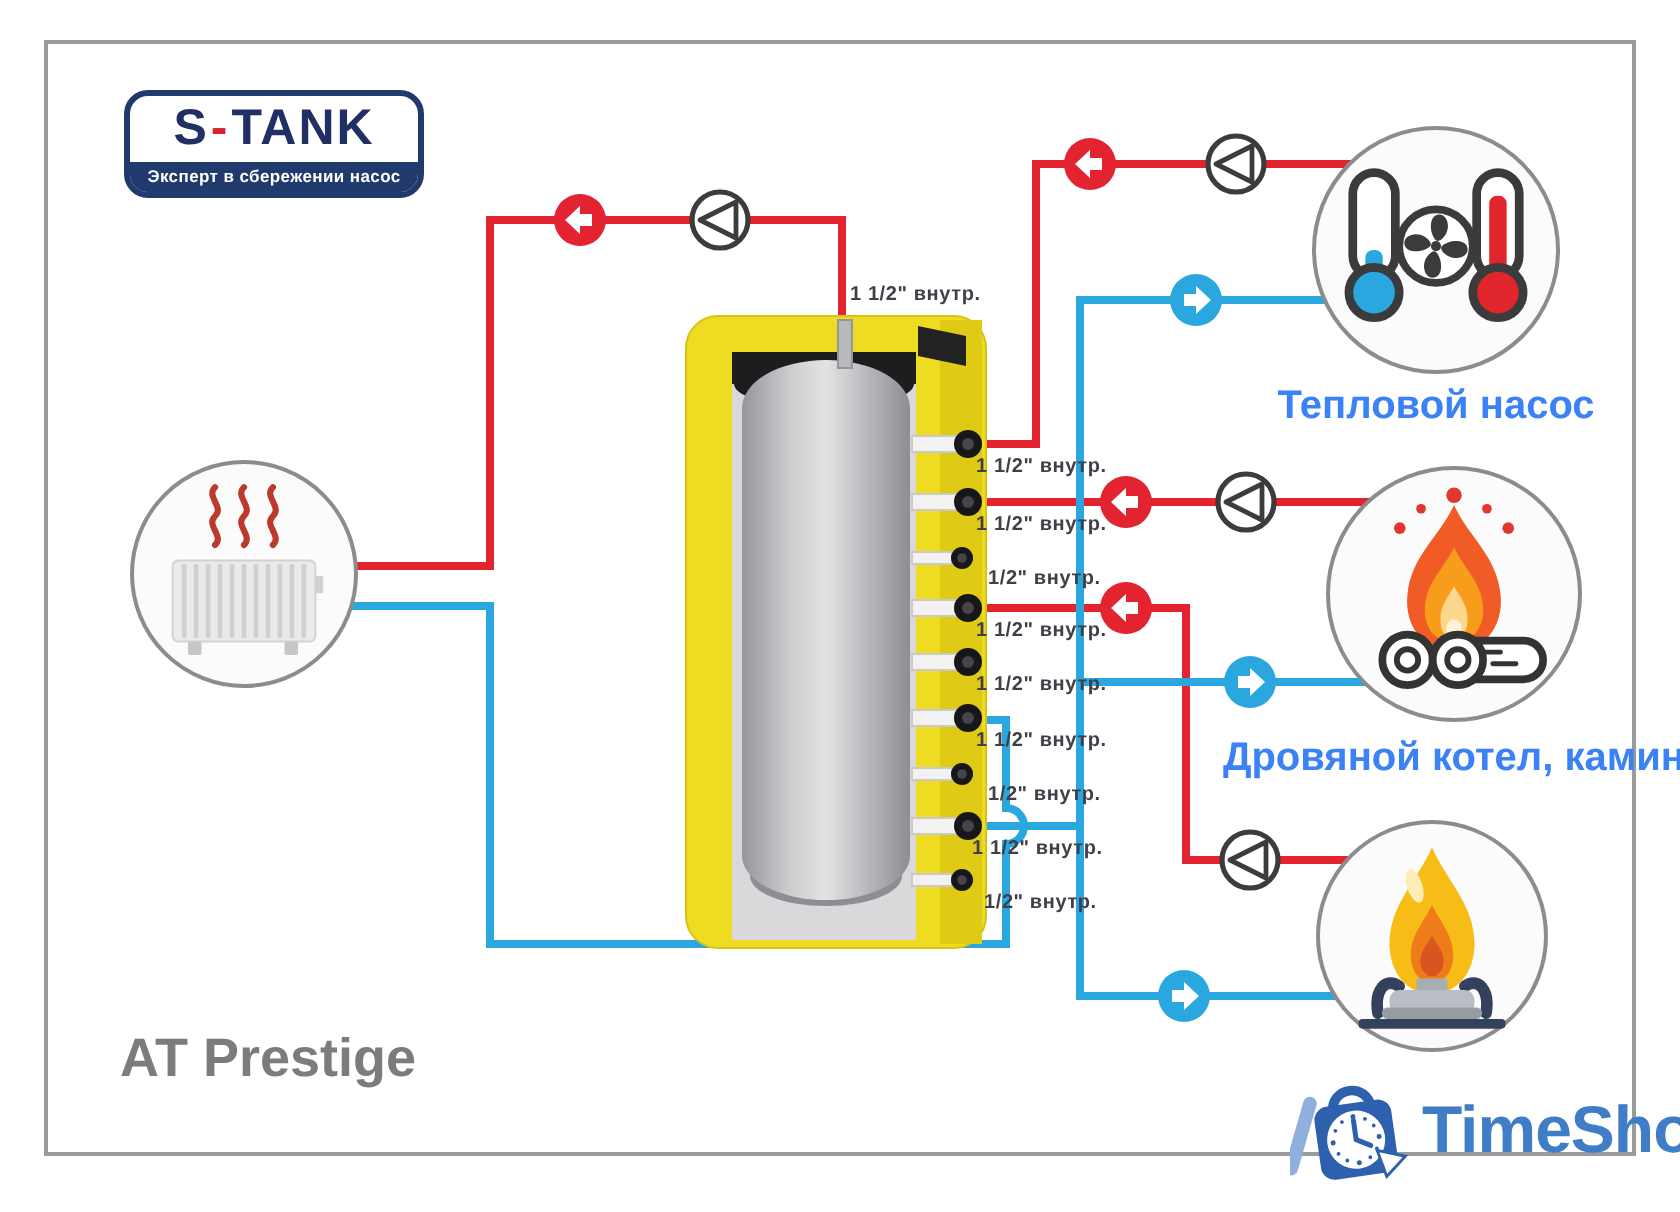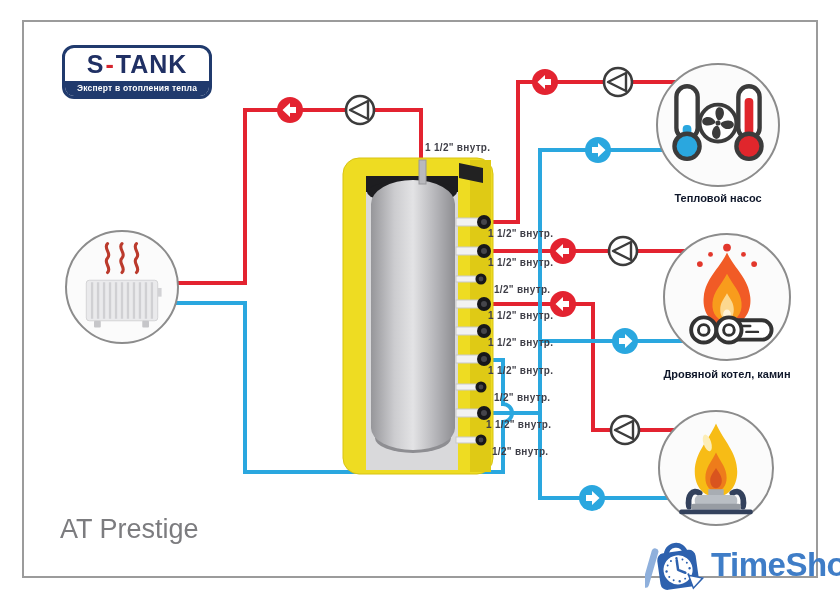--- a/index.html
+++ b/index.html
@@ -8,31 +8,31 @@
   .frame{position:absolute;left:22px;top:20px;width:796px;height:558px;
          border:2px solid #9b9b9b;box-sizing:border-box;}
   .pipes{position:absolute;left:0;top:0;}
   
   .circle{position:absolute;border:2px solid #8c8c8c;border-radius:50%;background:#fbfbfb;
           box-sizing:border-box;display:flex;align-items:center;justify-content:center;}
   .c-heating{left:65px;top:230px;width:114px;height:114px;}
   .c-heatpump{left:656px;top:63px;width:124px;height:124px;}
   .c-wood{left:663px;top:233px;width:128px;height:128px;}
   .c-gas{left:658px;top:410px;width:116px;height:116px;}
-  .dev-label{position:absolute;font-weight:700;font-size:11px;color:#0f172a;text-align:center;white-space:nowrap;}
+  .dev-label{position:absolute;font-weight:700;font-size:20px;color:#3b82f6;text-align:center;white-space:nowrap;}
   .port-label{position:absolute;font-weight:700;font-size:10px;color:#3f3f48;letter-spacing:.3px;white-space:nowrap;}
   
   .logo{position:absolute;left:62px;top:45px;width:150px;height:54px;border:3px solid #203a6d;
         border-radius:12px;background:#fff;box-sizing:border-box;overflow:hidden;}
   .logo-word{height:33px;display:flex;align-items:center;justify-content:center;
              font-weight:800;font-size:25px;letter-spacing:1px;color:#203064;}
   .logo-word .dash{color:#d6252e;margin:0 1px;}
   .logo-bar{position:absolute;left:0;right:0;bottom:0;height:15px;background:#203a6d;color:#fff;
             font-size:8.5px;font-weight:700;text-align:center;line-height:15px;letter-spacing:.2px;}
-  .product-title{position:absolute;left:60px;top:514px;font-weight:400;font-size:27px;color:#7c7c7f;}
+  .product-title{position:absolute;left:60px;top:514px;font-weight:700;font-size:27px;color:#7c7c7f;}
   
   .watermark{position:absolute;left:645px;top:534px;display:flex;align-items:center;gap:4px;}
   .watermark .wm-text{font-weight:700;font-size:33px;color:#3f7dc7;letter-spacing:-0.5px;}
 </style>
 </head>
 <body>
 
 <div class="stage">
 
   <div class="frame"></div>
@@ -241,21 +241,21 @@
       <rect x="20" y="101" width="76" height="5" rx="2" fill="#33415c"></rect>
     </svg>
   </div>
 
   <div class="logo">
     <div class="logo-word">
         <span>S</span>
         <span class="dash">-</span>
         <span>TANK</span>
       </div>
-    <div class="logo-bar">Эксперт в отопления тепла</div>
+    <div class="logo-bar">Эксперт в сбережении насос</div>
   </div>
 
   <div class="product-title">AT Prestige</div>
 
   <div class="watermark">
     <svg width="62" height="62" viewBox="0 0 64 64">
       <rect x="2" y="14" width="7" height="42" rx="3.5" fill="#8fb0dc" transform="rotate(16 5 35)"></rect>
       <g transform="rotate(-8 34 36)">
         <path d="M 24,22 C 24,8 44,8 44,22" stroke="#2d61ae" stroke-width="5" fill="none"></path>
         <rect x="14" y="18" width="40" height="38" rx="7" fill="#2d61ae"></rect>

